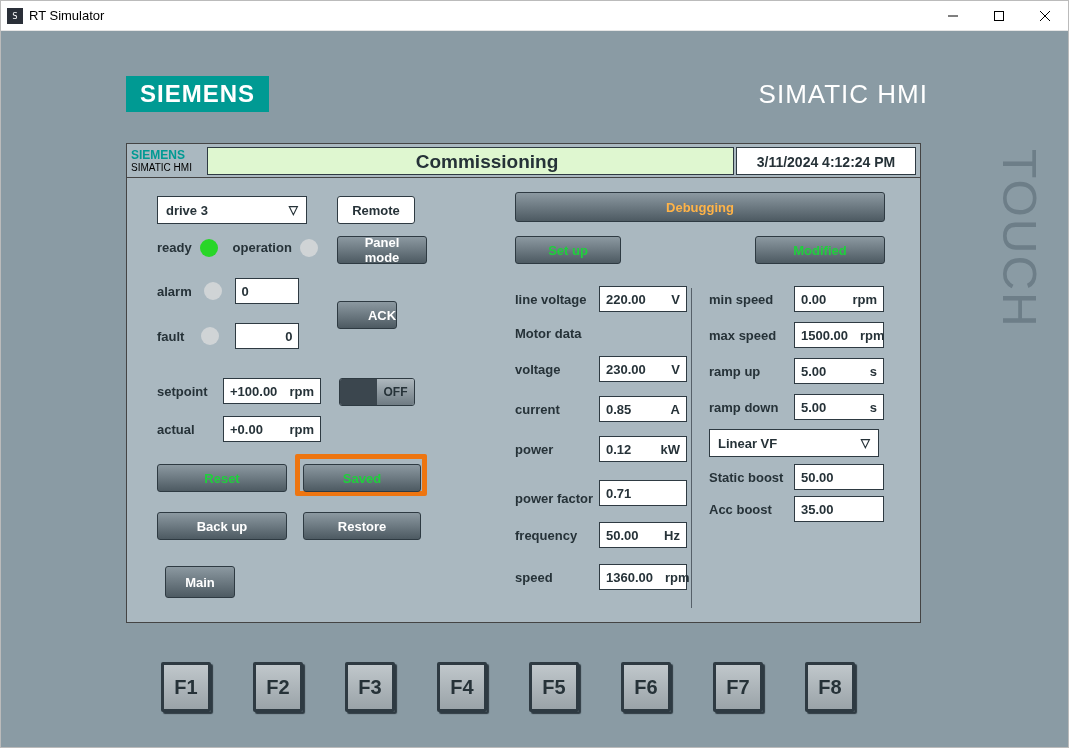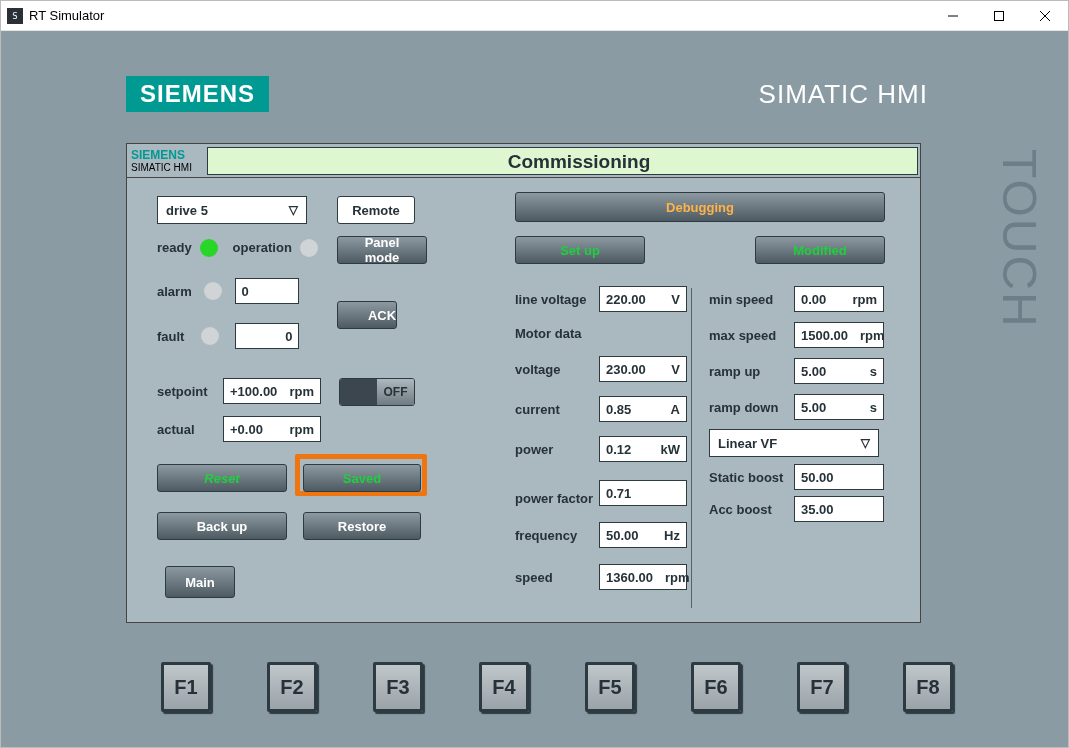--- a/index.html
+++ b/index.html
@@ -50,21 +50,21 @@
   .toggle-box { display:flex; width:76px; height:28px; border:1px solid #2e3a42; border-radius:3px; overflow:hidden; }
   .toggle-box .half { flex:1; }
   .toggle-box .half.dark { background:#3b464e; }
   .toggle-box .half.light { background:linear-gradient(#aeb8be,#6f7b83); color:#263238; font:bold 12px/26px Arial; text-align:center; }
 
   
   .touch { position:absolute; right:25px; top:118px; color:#6d7e88; font:48px/1 Arial; letter-spacing:2px;
            writing-mode:vertical-rl; }
 
   
-  .fbar { position:absolute; left:160px; bottom:35px; display:flex; gap:56px; }
+  .fbar { position:absolute; left:160px; bottom:35px; display:flex; gap:42px; }
   .fkey { width:50px; height:50px; background:linear-gradient(#c0c7cb,#9aa3a8); border:3px solid #2e3a42; box-shadow:2px 2px 1px #2e3a42;
           font:bold 20px/44px Arial; color:#263238; text-align:center; border-radius:2px; }
 
   .frame-orange { position:absolute; border:5px solid #ee7510; border-radius:2px; }
 
   .sep-right { position:absolute; left:564px; top:110px; width:0; height:320px; border-left:1px solid #566069; }
 
 </style>
 </head>
 <body>
@@ -100,26 +100,27 @@
 
     <div class="touch">TOUCH</div>
 
     <div class="screen">
       <div class="hdr">
         <div class="hdr-left">
           <div class="s1">SIEMENS</div>
           <div class="s2">SIMATIC HMI</div>
         </div>
         <div class="hdr-title">Commissioning</div>
+        <div class="hdr-time">3/11/2024 4:12:24 PM</div>
       </div>
 
       <div class="content">
 
         <div class="dropdown" style="position:absolute;left:30px;top:18px;width:150px;">
-          <span>drive 5</span>
+          <span>drive 3</span>
           <span class="chev">▽</span>
         </div>
 
         <div class="btn" style="position:absolute;left:210px;top:18px;width:78px;background:#fff;color:#263238;">
           <span>Remote</span>
         </div>
         <div class="btn" style="position:absolute;left:210px;top:58px;width:90px;">
           <span>Panel mode</span>
         </div>
         <div class="btn" style="position:absolute;left:210px;top:123px;width:60px;padding-left:44px;">
@@ -161,41 +162,41 @@
             <span class="v">+0.00</span>
             <span class="u">rpm</span>
           </span>
         </div>
 
         <div class="toggle-box" style="position:absolute;left:212px;top:200px;">
           <div class="half dark"></div>
           <div class="half light">OFF</div>
         </div>
 
-        <div class="btn green-text" style="position:absolute;left:30px;top:286px;width:130px;font-style:italic;">
+        <div class="btn green-text" style="position:absolute;left:30px;top:286px;width:130px;">
           <span>Reset</span>
         </div>
         <div class="frame-orange" style="left:168px;top:276px;width:132px;height:42px;"></div>
         <div class="btn green-text" style="position:absolute;left:176px;top:286px;width:118px;">
           <span>Saved</span>
         </div>
         <div class="btn" style="position:absolute;left:30px;top:334px;width:130px;">
           <span>Back up</span>
         </div>
         <div class="btn" style="position:absolute;left:176px;top:334px;width:118px;">
           <span>Restore</span>
         </div>
         <div class="btn" style="position:absolute;left:38px;top:388px;width:70px;height:32px;">
           <span>Main</span>
         </div>
 
         <div class="btn amber-text" style="position:absolute;left:388px;top:14px;width:370px;height:30px;">
           <span>Debugging</span>
         </div>
-        <div class="btn green-text" style="position:absolute;left:388px;top:58px;width:130px;">
+        <div class="btn green-text" style="position:absolute;left:388px;top:58px;width:106px;">
           <span>Set up</span>
         </div>
         <div class="btn green-text" style="position:absolute;left:628px;top:58px;width:130px;">
           <span>Modified</span>
         </div>
 
         <div class="label" style="position:absolute;left:388px;top:148px;">Motor data</div>
 
         <div id="params-left-container">
             <div style="position: absolute; left: 388px; top: 108px; display: flex; align-items: center;">

